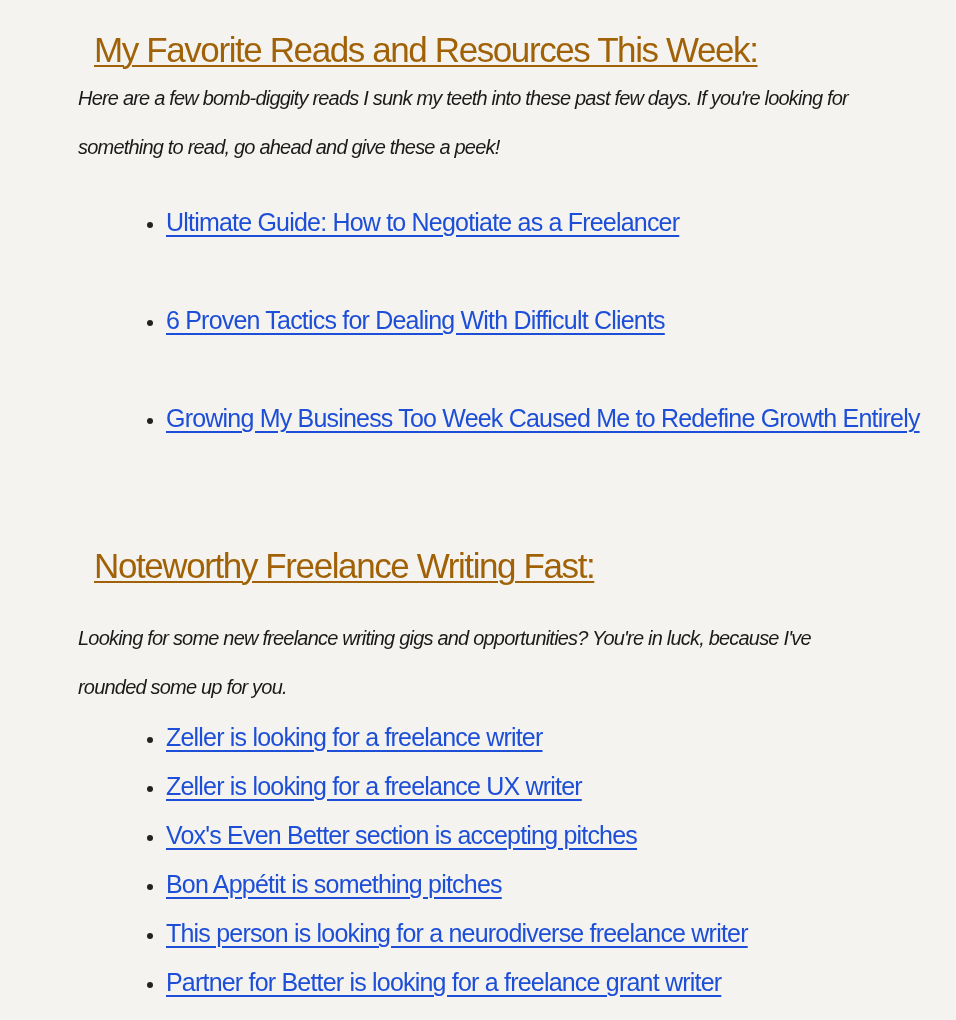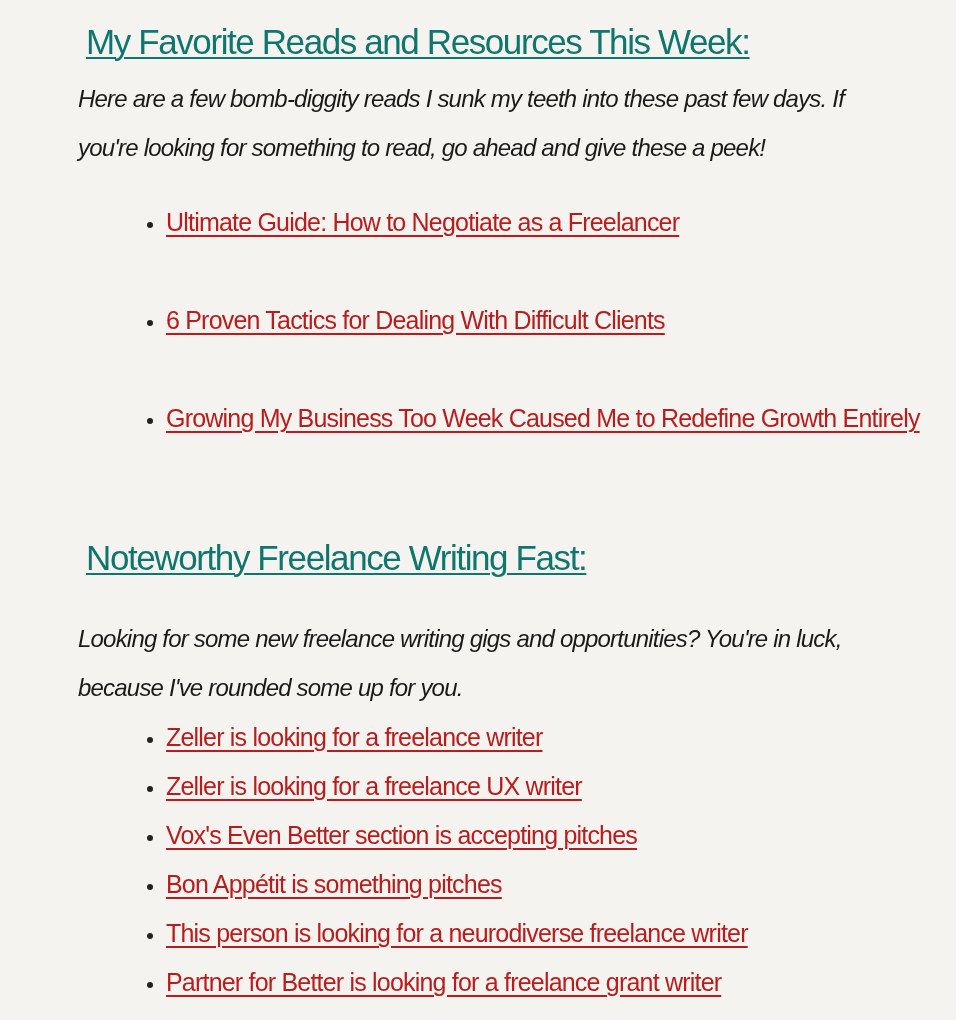--- a/index.html
+++ b/index.html
@@ -5,31 +5,31 @@
   html, body { margin: 0; padding: 0; }
   body {
     width: 956px; height: 1020px; overflow: hidden;
     background: #f4f3ef;
     font-family: "Liberation Sans", "DejaVu Sans", sans-serif;
     color: #111;
   }
   .content { position: absolute; left: 78px; top: 0; width: 820px; }
   h2 {
     font-weight: 400; font-size: 35px; letter-spacing: -1.4px;
-    margin: 8px; text-decoration: underline; text-decoration-thickness: 2px;
-    text-underline-offset: 3px; color: #0f766e; white-space: nowrap;
+    margin: 16px; text-decoration: underline; text-decoration-thickness: 2px;
+    text-underline-offset: 3px; color: #a16207; white-space: nowrap;
   }
   .intro {
-    font-style: italic; font-size: 24px; line-height: 49px;
+    font-style: italic; font-size: 20px; line-height: 49px;
     letter-spacing: -0.8px; margin: 0; color: #1a1a1a;
   }
   ul { margin: 0; padding-left: 88px; list-style: disc; }
   li { font-size: 25px; letter-spacing: -0.8px; line-height: 49px; color: #222; }
   li::marker { font-size: 20px; }
-  a { color: #b91c1c; text-decoration: underline; text-decoration-thickness: 2px; text-underline-offset: 4px; }
+  a { color: #1d4ed8; text-decoration: underline; text-decoration-thickness: 2px; text-underline-offset: 4px; }
   .reads li { margin-bottom: 49px; }
   .reads li:last-child { margin-bottom: 0; }
   #h1 { position: absolute; top: 14px; }
   #intro1 { position: absolute; top: 74px; width: 820px; }
   #reads { position: absolute; top: 198px; left: 0; width: 860px; }
   #h2 { position: absolute; top: 530px; }
   #intro2 { position: absolute; top: 614px; width: 800px; }
   #gigs { position: absolute; top: 713px; left: 0; width: 860px; }
 </style>
 </head>

